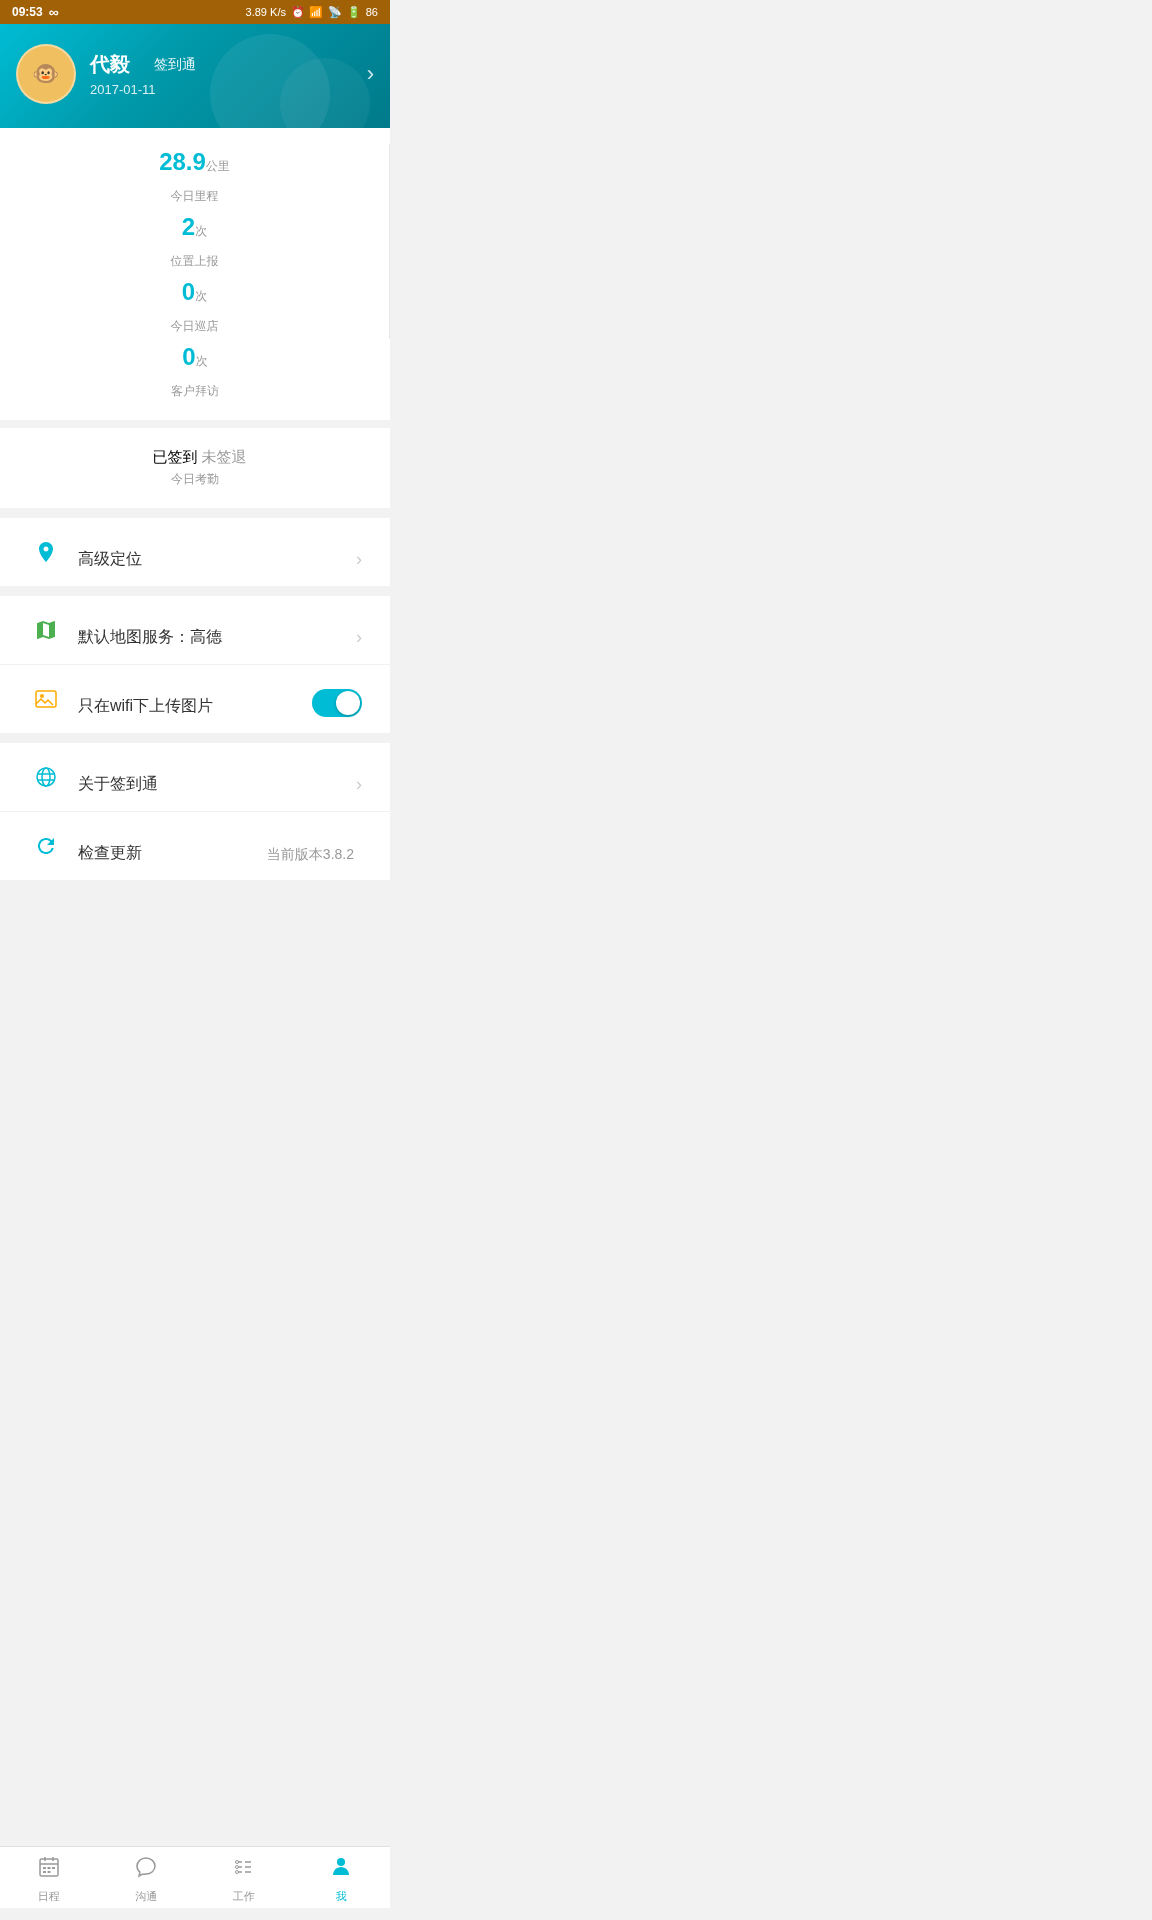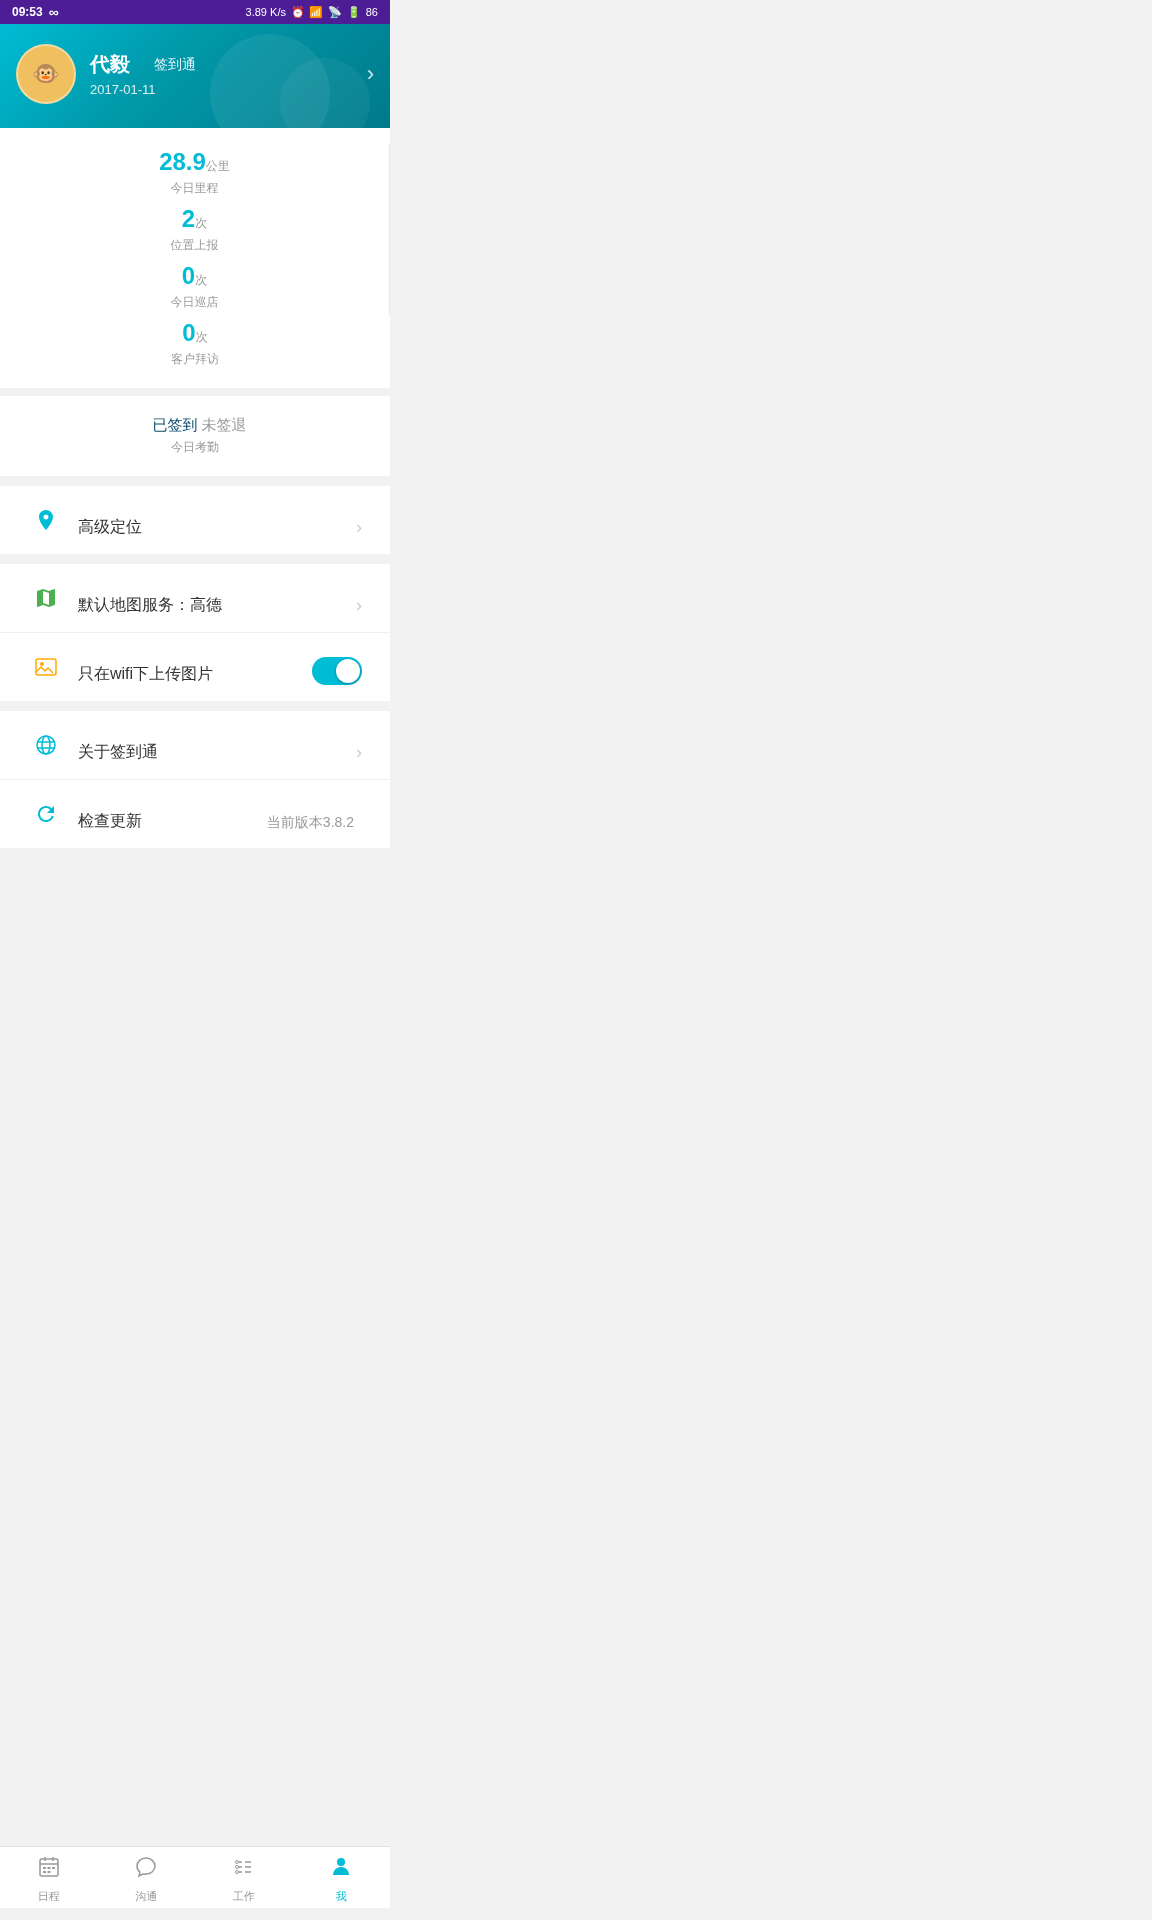--- a/index.html
+++ b/index.html
@@ -10,21 +10,21 @@
       font-family: -apple-system, "PingFang SC", "Microsoft YaHei", sans-serif;
       background: #f2f2f2;
       font-size: 14px;
       color: #333;
       position: relative;
       overflow-x: hidden;
     }
 
     
     .status-bar {
-      background: #4c1d95;
+      background: #a16207;
       color: #fff;
       display: flex;
       justify-content: space-between;
       align-items: center;
       padding: 4px 12px;
       font-size: 12px;
       height: 24px;
     }
     .status-left { font-weight: 600; display: flex; align-items: center; gap: 6px; }
     .status-right { display: flex; align-items: center; gap: 5px; font-size: 11px; text-align: right; }
@@ -91,38 +91,38 @@
     }
     .stat-item {
       flex: 1;
       text-align: center;
       border-right: 1px solid #e8e8e8;
       padding: 4px 0;
     }
     .stat-item:last-child { border-right: none; }
     .stat-value { font-size: 24px; font-weight: 700; color: #00bcd4; display: inline-block; }
     .stat-unit { font-size: 12px; color: #999; }
-    .stat-label { font-size: 12px; color: #999; margin-top: 4px; font-family: Liberation Serif, serif; }
+    .stat-label { font-size: 12px; color: #999; margin-top: 12px; font-family: Liberation Serif, serif; }
 
     
     .attendance-section {
       background: #fff;
       display: flex;
       padding: 16px 0;
       margin-top: 8px;
     }
     .attendance-item {
       flex: 1;
       text-align: center;
       border-right: 1px solid #e8e8e8;
       padding: 4px 0;
     }
     .attendance-item:last-child { border-right: none; }
     .attendance-status { font-size: 15px; margin-bottom: 4px; }
-    .status-green { color: #0c4a6e; margin-left: 9px; }
+    .status-green { color: #000000; margin-left: 9px; }
     .status-gray { color: #999; }
     .attendance-label { font-size: 12px; color: #999; }
 
     
     .menu-section { background: #fff; margin-top: 10px; }
     .menu-item {
       display: flex;
       align-items: flex-end;
       padding: 16px 28px;
       border-bottom: 1px solid #f0f0f0;

